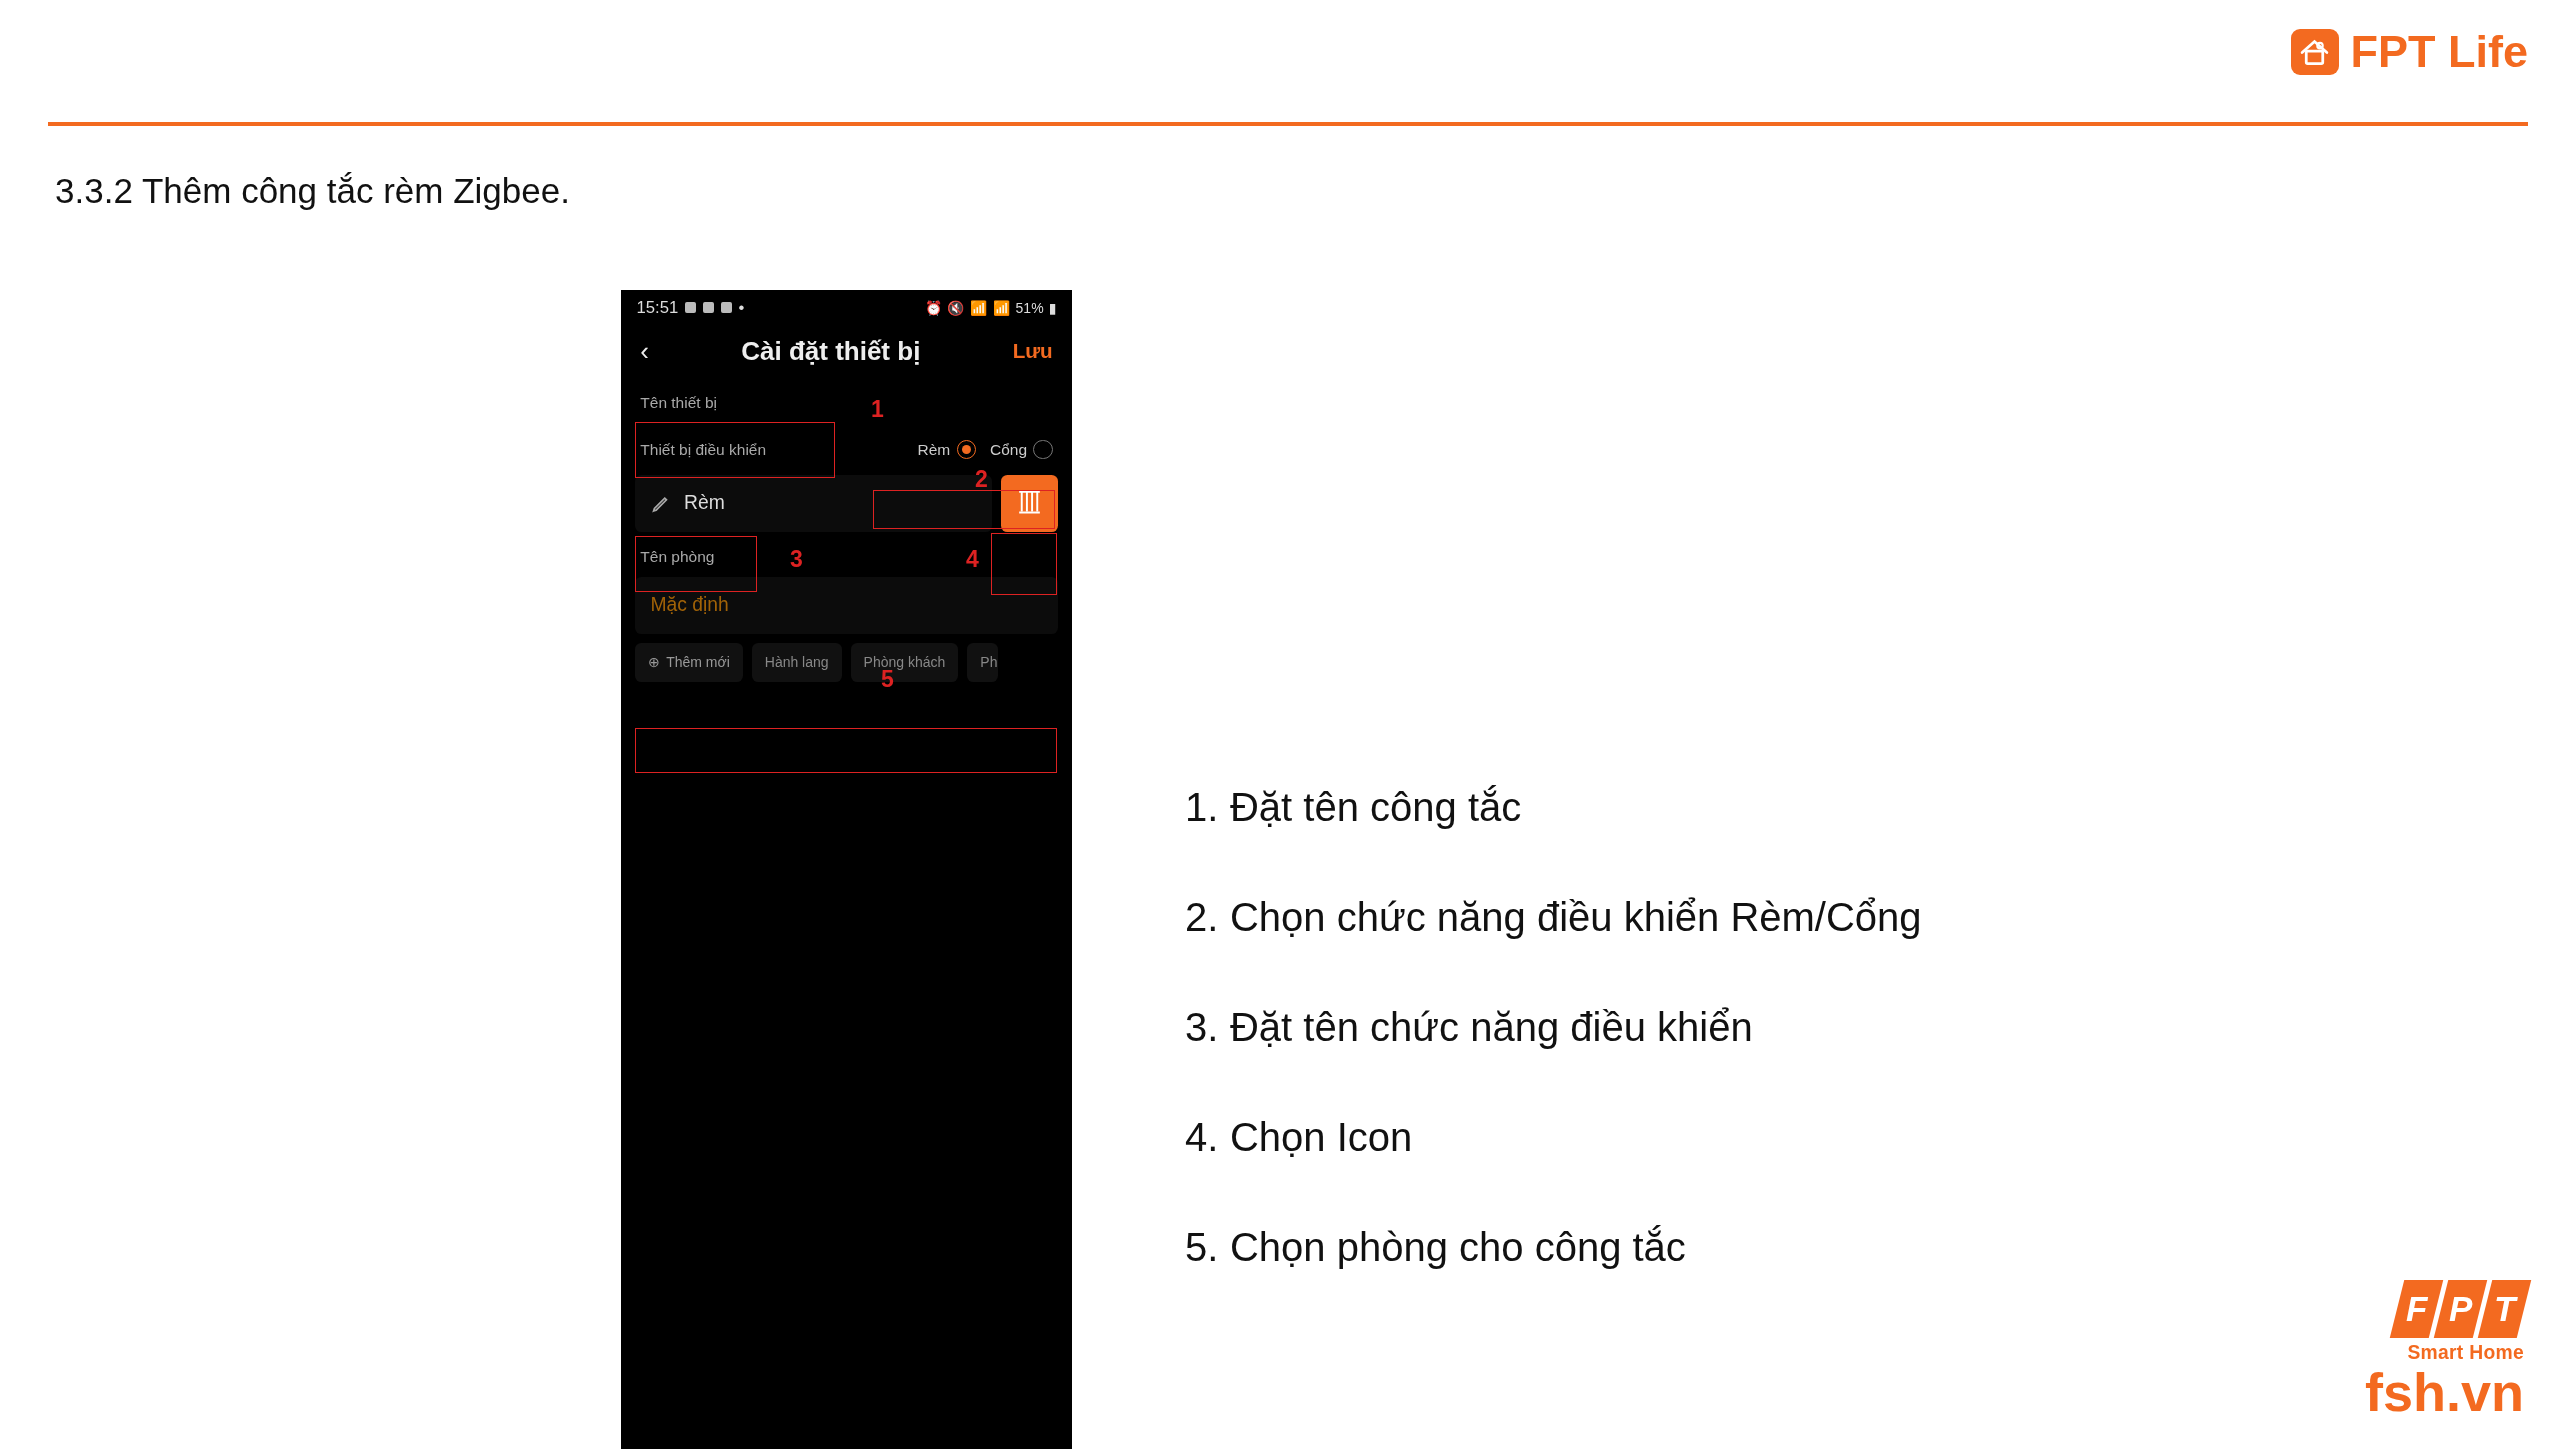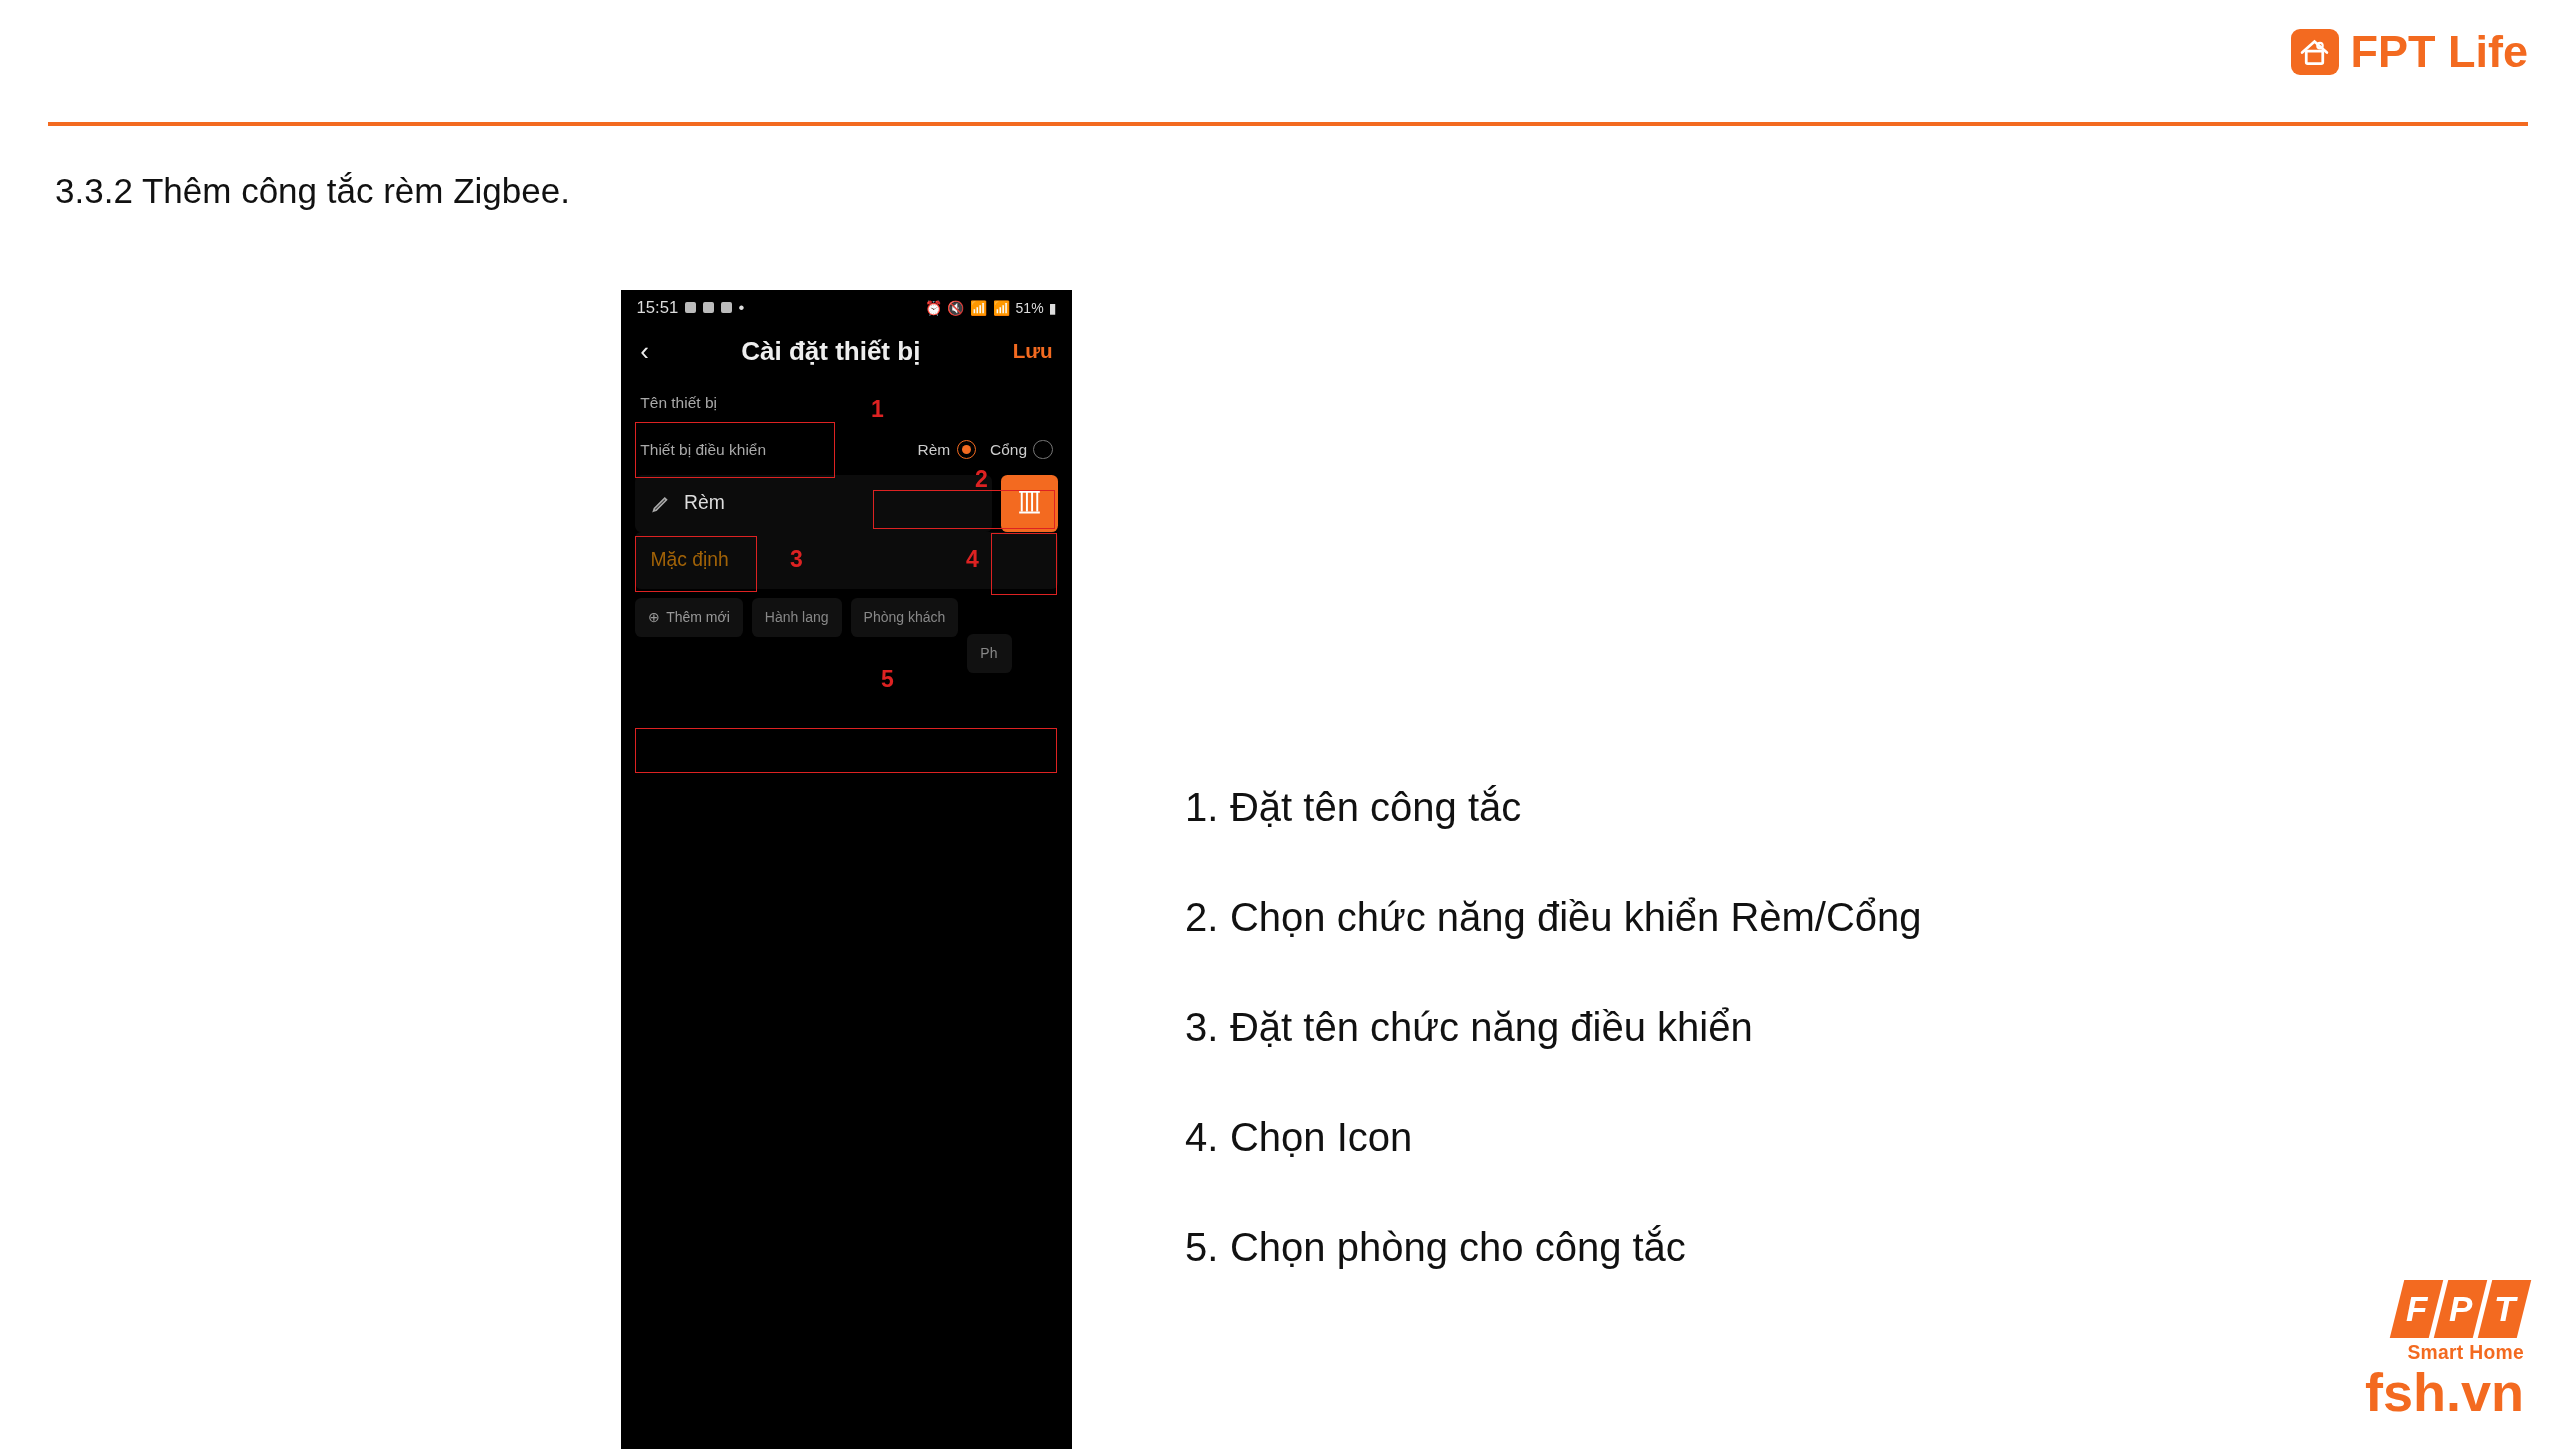--- a/index.html
+++ b/index.html
@@ -83,21 +83,21 @@
   .control-row { margin: 6.4px 14px 0; height: 57px; display:flex; align-items:center; gap:9px; }
   .control-input { flex:1; height:100%; background:#0c0c0c; border-radius:6.4px; display:flex; align-items:center; padding:0 15.5px; gap:13px; }
   .icon-btn { width:57px; height:57px; background:#f36a20; border-radius:6.4px; display:flex; align-items:center; justify-content:center; }
   .icon-btn svg { width:31px; height:31px; stroke:#fff; fill:none; stroke-width:3; }
   .box3 { position:absolute; left:14px; top:246px; width:122px; height:56px; pointer-events:none; }
   .box4 { position:absolute; left:370px; top:243px; width:66px; height:62px; pointer-events:none; }
 
   .chips { margin: 9px 14px 0; display:flex; gap:9px; overflow:hidden; }
   .chip { height:39px; border-radius:6.4px; background:#111; color:#888; font-size:14px; display:flex; align-items:center; padding:0 13px; gap:6.4px; white-space:nowrap; }
   .chip.first { color:#999; }
-  .chip.cut { padding-right:15px;margin-top:36px; }
+  .chip.cut { padding-right:1px; }
   .chips-box { position:absolute; left:14px; top:438px; width:422px; height:45px; pointer-events:none; }
 
   .navbar { position:absolute; bottom:0; left:0; right:0; height:58px; display:flex; align-items:center; justify-content:space-around; }
   .navbar .navicon { color:#ddd; font-size:26px; }
   .nav-home { width:20.6px; height:20.6px; border:1.9px solid #ddd; border-radius:5.2px; }
 
   
   .steps {
     position: absolute; left: 1185px; top: 786px;
     font-size: 40px; color: #111; line-height: 1.05;
@@ -199,20 +199,21 @@
       <svg viewBox="0 0 48 48">
         <path d="M8 6h32M12 6v30M20 6v30M28 6v30M36 6v30M8 38h32"></path>
       </svg>
     </div>
   </div>
   <div class="annot-red box3"></div>
   <div class="annot-num n3">3</div>
   <div class="annot-red box4"></div>
   <div class="annot-num n4">4</div>
 
+  <div class="field-label">Tên phòng</div>
   <div class="input-row">
     <span class="input-text placeholder">Mặc định</span>
   </div>
   <div class="annot-num n5">5</div>
 
   <div class="chips">
     <div class="chip first">
       <span>⊕</span>
       <span>Thêm mới</span>
     </div>

